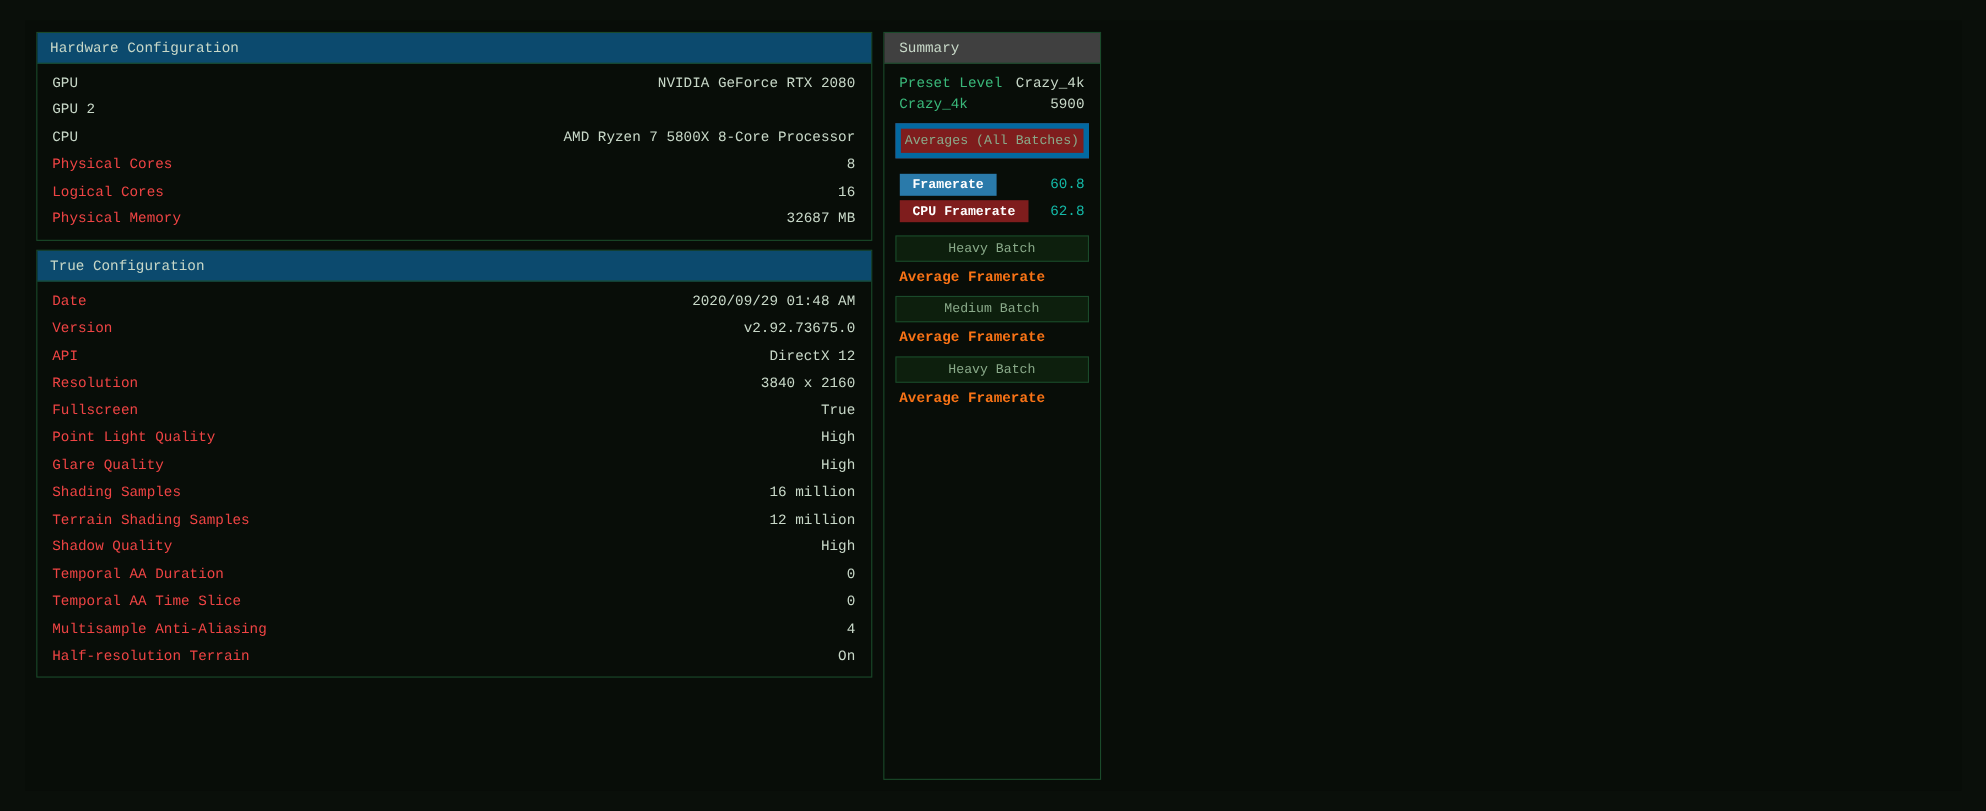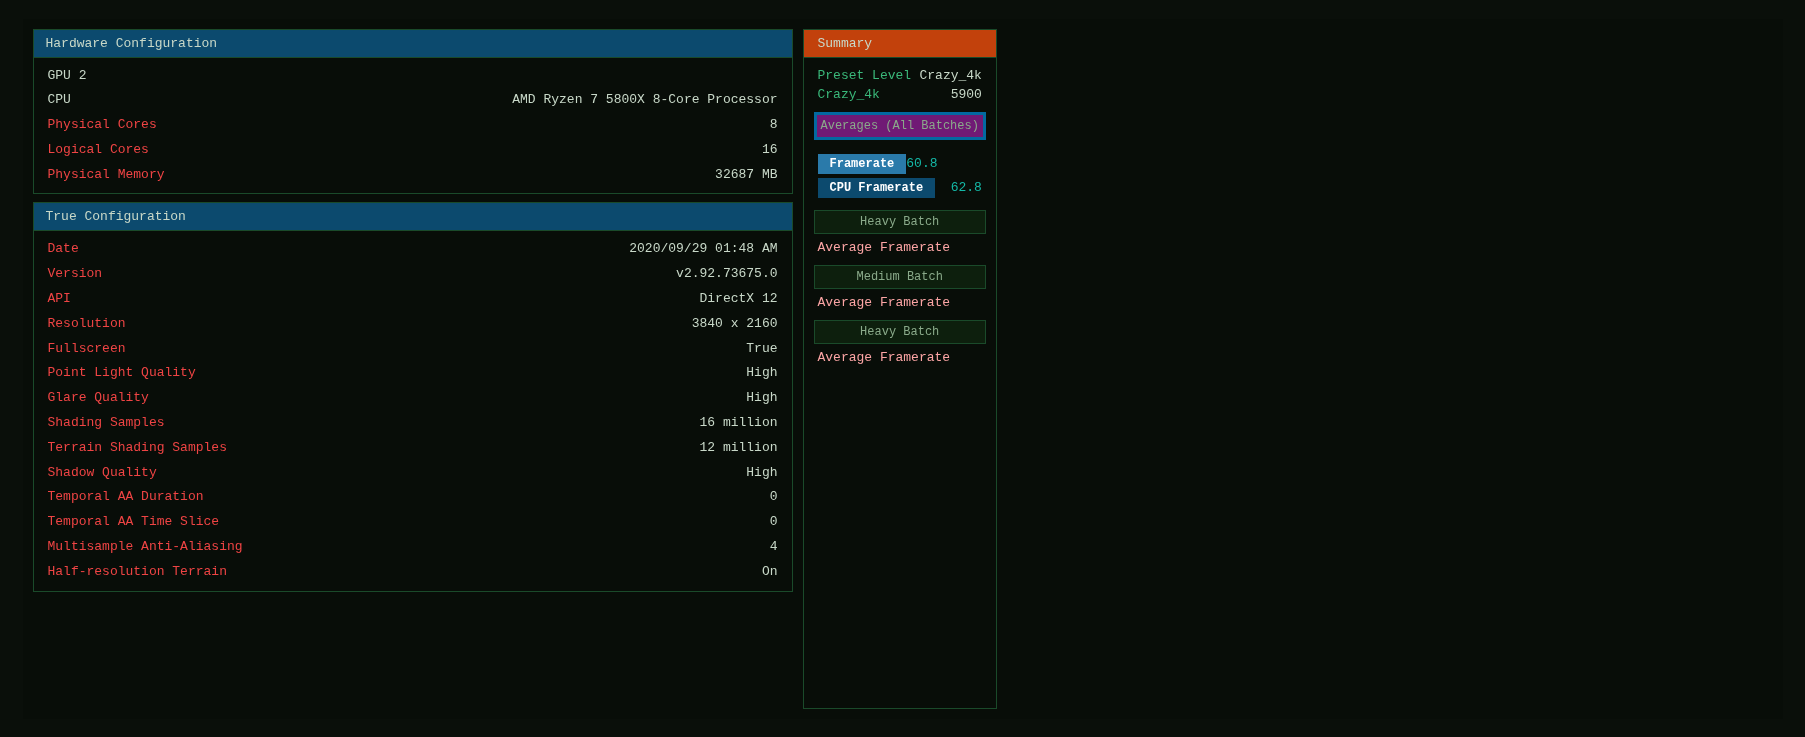--- a/index.html
+++ b/index.html
@@ -60,21 +60,21 @@
       text-align: right;
     }
     
     .summary-panel {
       border: 1px solid #1a4a2a;
       height: 100%;
       display: flex;
       flex-direction: column;
     }
     .summary-header {
-      background: #c2410c;
+      background: #404040;
       border-bottom: 1px solid #1a4a2a;
       padding: 6px 14px;
       color: #c8d8c8;
       font-size: 13px;
     }
     .summary-content {
       padding: 8px 0;
       flex: 1;
     }
     .summary-row {
@@ -83,76 +83,81 @@
       padding: 2px 14px;
     }
     .summary-row .label {
       color: #3ab87a;
     }
     .summary-row .value {
       color: #c8d8c8;
     }
     .averages-bar {
       margin: 8px 10px;
-      border: 3px solid #0369a1;
-      background: #701a75;
+      border: 5px solid #0369a1;
+      background: #7f1d1d;
       text-align: center;
       padding: 4px;
       color: #8aaa8a;
       font-size: 12px;
     }
     .legend-item {
       display: flex;
       align-items: center;
       gap: 0;
     }
     .legend-box {
       padding: 3px 12px;
       font-size: 12px;
       font-weight: bold;
       color: #fff;
     }
     .legend-box.framerate {
       background: #2a7aaa;
     }
     .legend-box.cpu-framerate {
-      background: #0c4a6e;
+      background: #7f1d1d;
     }
     .legend-value {
       color: #14b8a6;
       font-size: 13px;
       text-align: right;
     }
     .batch-bar {
       margin: 6px 10px 2px;
       border: 1px solid #1a4a2a;
       background: #0d1f0d;
       text-align: center;
       padding: 4px;
       color: #8aaa8a;
       font-size: 12px;
     }
     .batch-avg-row {
       padding: 4px 14px;
-      color: #fca5a5;
-      font-size: 13px;
+      color: #f97316;
+      font-size: 13px;
+      font-weight: bold;
     }
   </style>
 </head>
 <body>
 
 <div class="outer-wrapper">
 
   <div class="left-panel">
 
     <div class="section">
       <div class="section-header">Hardware Configuration</div>
       <div class="section-content">
 
         <div id="hardware-rows">
+            <div class="row">
+              <span class="label white">GPU</span>
+              <span class="value">NVIDIA GeForce RTX 2080</span>
+            </div>
             <div class="row">
               <span class="label white">GPU 2</span>
               <span class="value"></span>
             </div>
             <div class="row">
               <span class="label white">CPU</span>
               <span class="value">AMD Ryzen 7 5800X 8-Core Processor</span>
             </div>
             <div class="row">
               <span class="label">Physical Cores</span>
@@ -245,21 +250,21 @@
       <div class="summary-row">
         <span class="label">Crazy_4k</span>
         <span class="value">5900</span>
       </div>
 
       <div class="averages-bar">
         <span>Averages (All Batches)</span>
       </div>
 
       <div style="padding: 6px 14px;">
-        <div style="display:flex; align-items:center; margin-bottom:4px;">
+        <div style="display:flex; justify-content:space-between; align-items:center; margin-bottom:4px;">
           <div class="legend-item">
             <span class="legend-box framerate">Framerate</span>
           </div>
           <span class="legend-value">60.8</span>
         </div>
         <div style="display:flex; justify-content:space-between; align-items:center;">
           <div class="legend-item">
             <span class="legend-box cpu-framerate">CPU Framerate</span>
           </div>
           <span class="legend-value">62.8</span>

